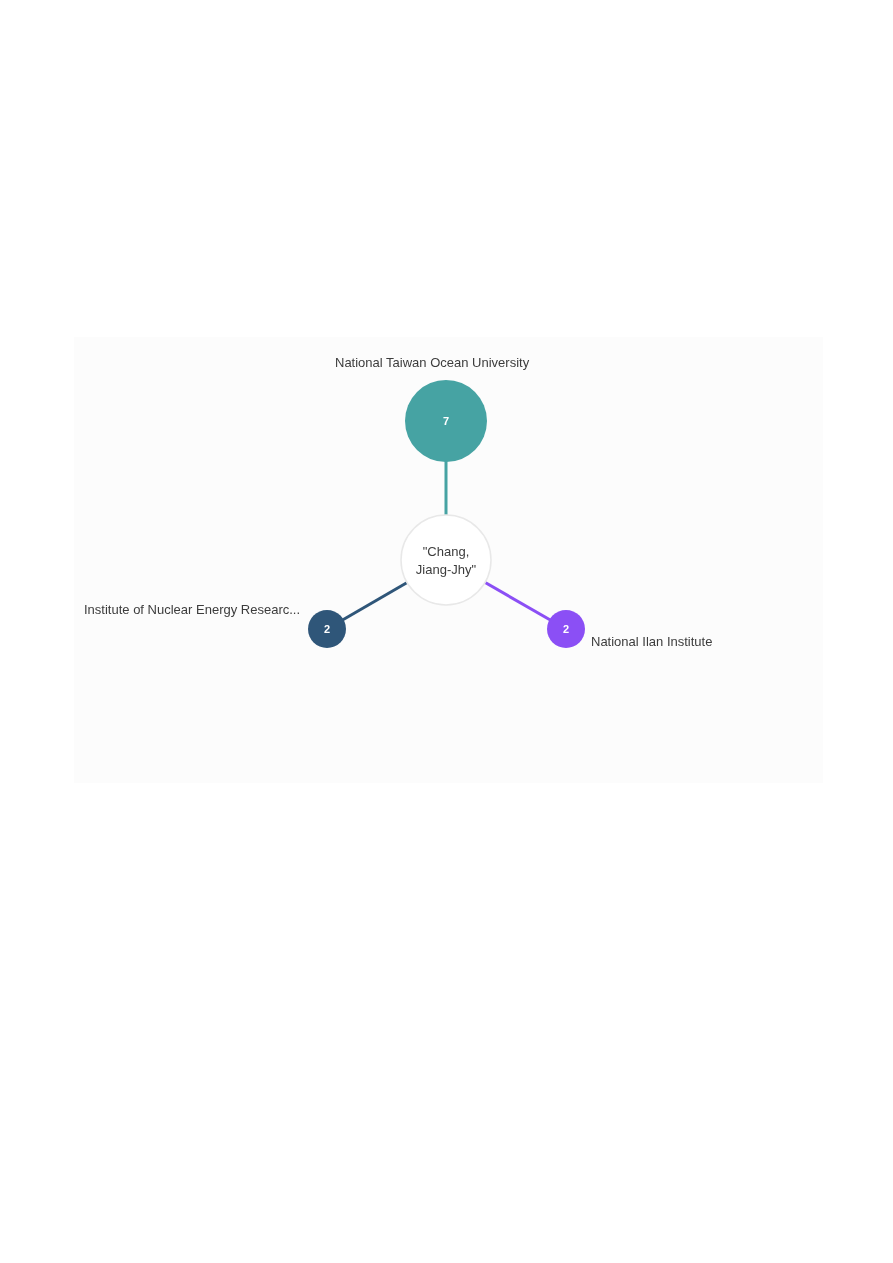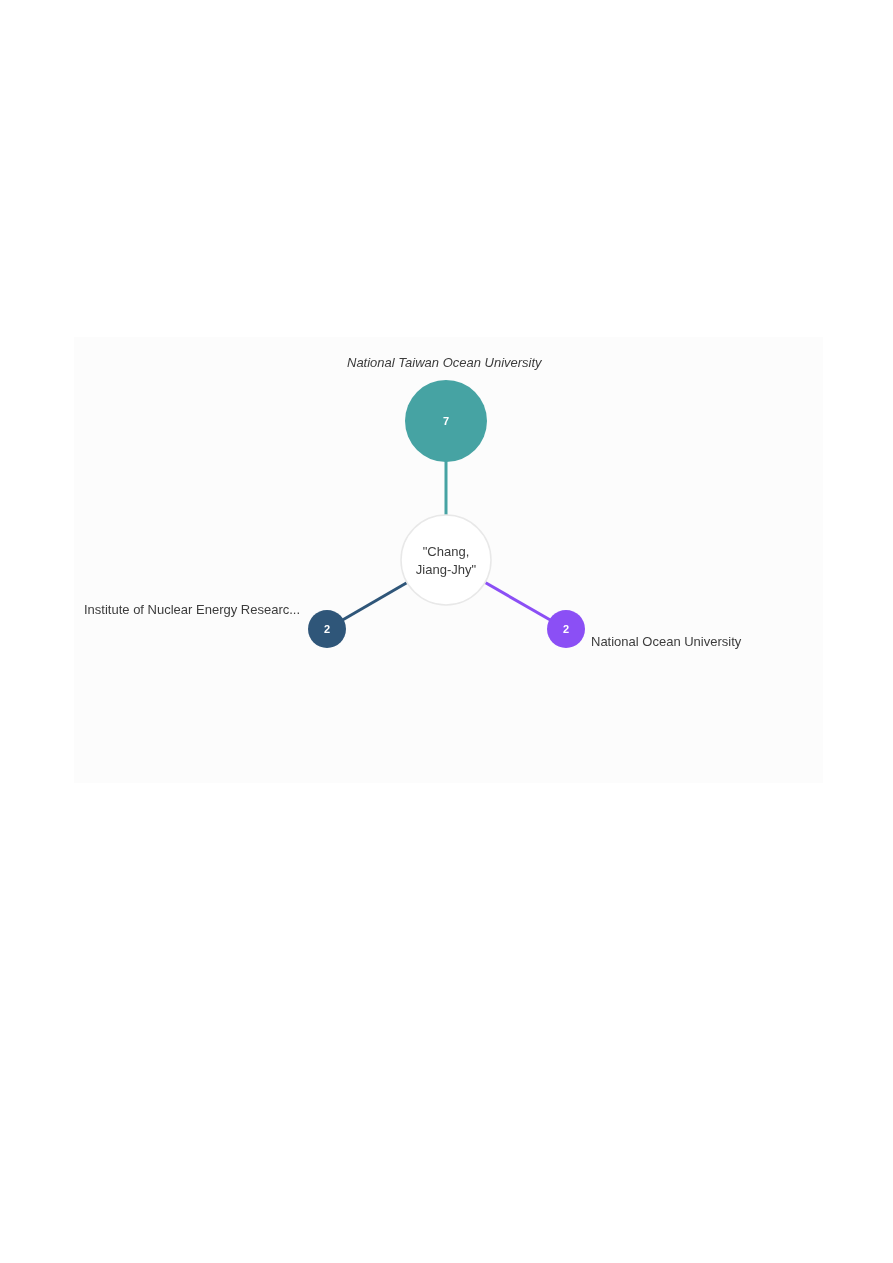--- a/index.html
+++ b/index.html
@@ -53,23 +53,22 @@
   }
 
   .center-node-text {
     fill: #3c3c3c;
     font-family: "Liberation Sans", sans-serif;
     font-size: 13px;
     text-anchor: middle;
   }
 
   #label-ntou {
-    left: 347px;
+    left: 335px;
     top: 355px;
-    font-style: italic;
   }
 
   #label-iner {
     left: 84px;
     top: 602px;
   }
 
   #label-niu {
     left: 591px;
     top: 634px;
@@ -108,13 +107,13 @@
     <text class="center-node-text" x="446" y="556">"Chang,</text>
     <text class="center-node-text" x="446" y="574">Jiang-Jhy"</text>
   </g>
 
 </svg>
 
 <div class="node-label" id="label-ntou">National Taiwan Ocean University</div>
 
 <div class="node-label" id="label-iner">Institute of Nuclear Energy Researc...</div>
 
-<div class="node-label" id="label-niu">National Ocean University</div>
+<div class="node-label" id="label-niu">National Ilan Institute</div>
 
 </body></html>

